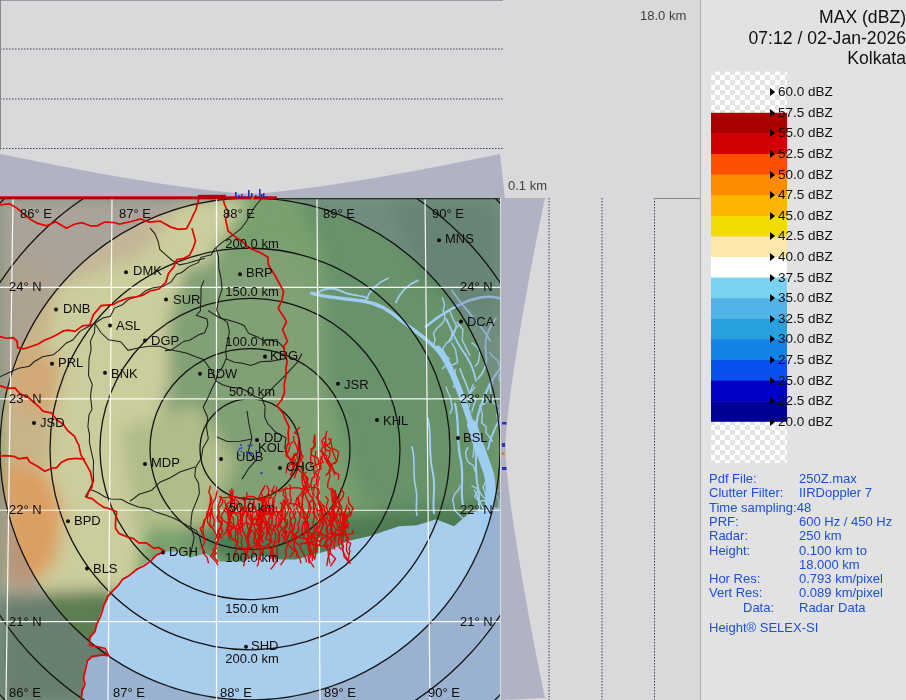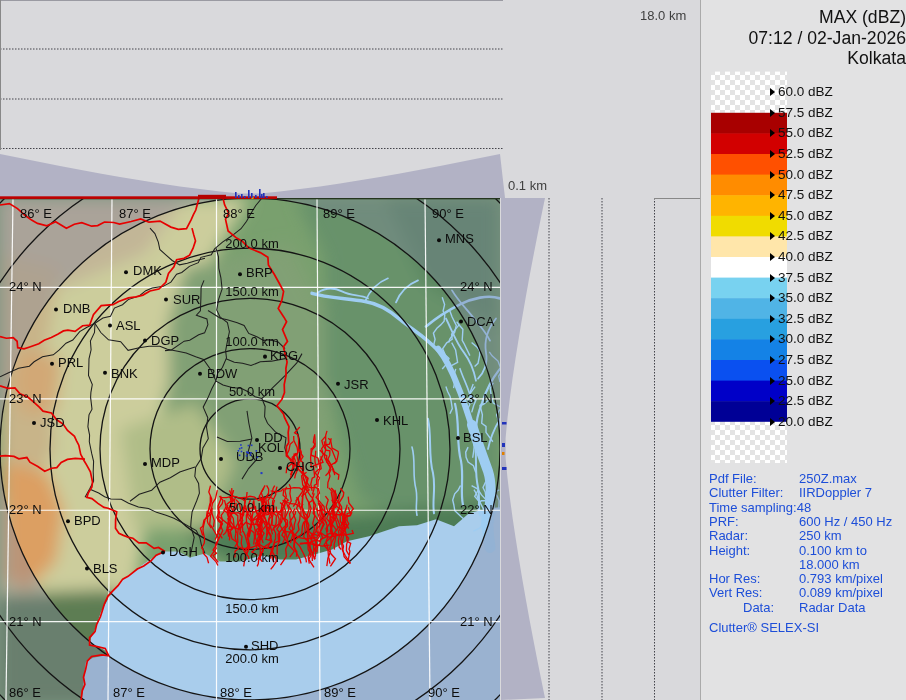--- a/index.html
+++ b/index.html
@@ -417,14 +417,14 @@
 <div class="mt" style="left:799px;top:528.2px">250 km</div>
 <div class="mt" style="left:709px;top:542.5px">Height:</div>
 <div class="mt" style="left:799px;top:542.5px">0.100 km to</div>
 <div class="mt" style="left:799px;top:556.8px">18.000 km</div>
 <div class="mt" style="left:709px;top:571.1px">Hor Res:</div>
 <div class="mt" style="left:799px;top:571.1px">0.793 km/pixel</div>
 <div class="mt" style="left:709px;top:585.4px">Vert Res:</div>
 <div class="mt" style="left:799px;top:585.4px">0.089 km/pixel</div>
 <div class="mt" style="left:743px;top:599.7px">Data:</div>
 <div class="mt" style="left:799px;top:599.7px">Radar Data</div>
-<div class="mt" style="left:709px;top:620.0px">Clutter® SELEX-SI</div>
+<div class="mt" style="left:709px;top:620.0px">Height® SELEX-SI</div>
 <div class="toplab" style="left:640px;top:7.5px">18.0 km</div>
 <div class="toplab" style="left:508px;top:177.5px">0.1 km</div>
 </body></html>

